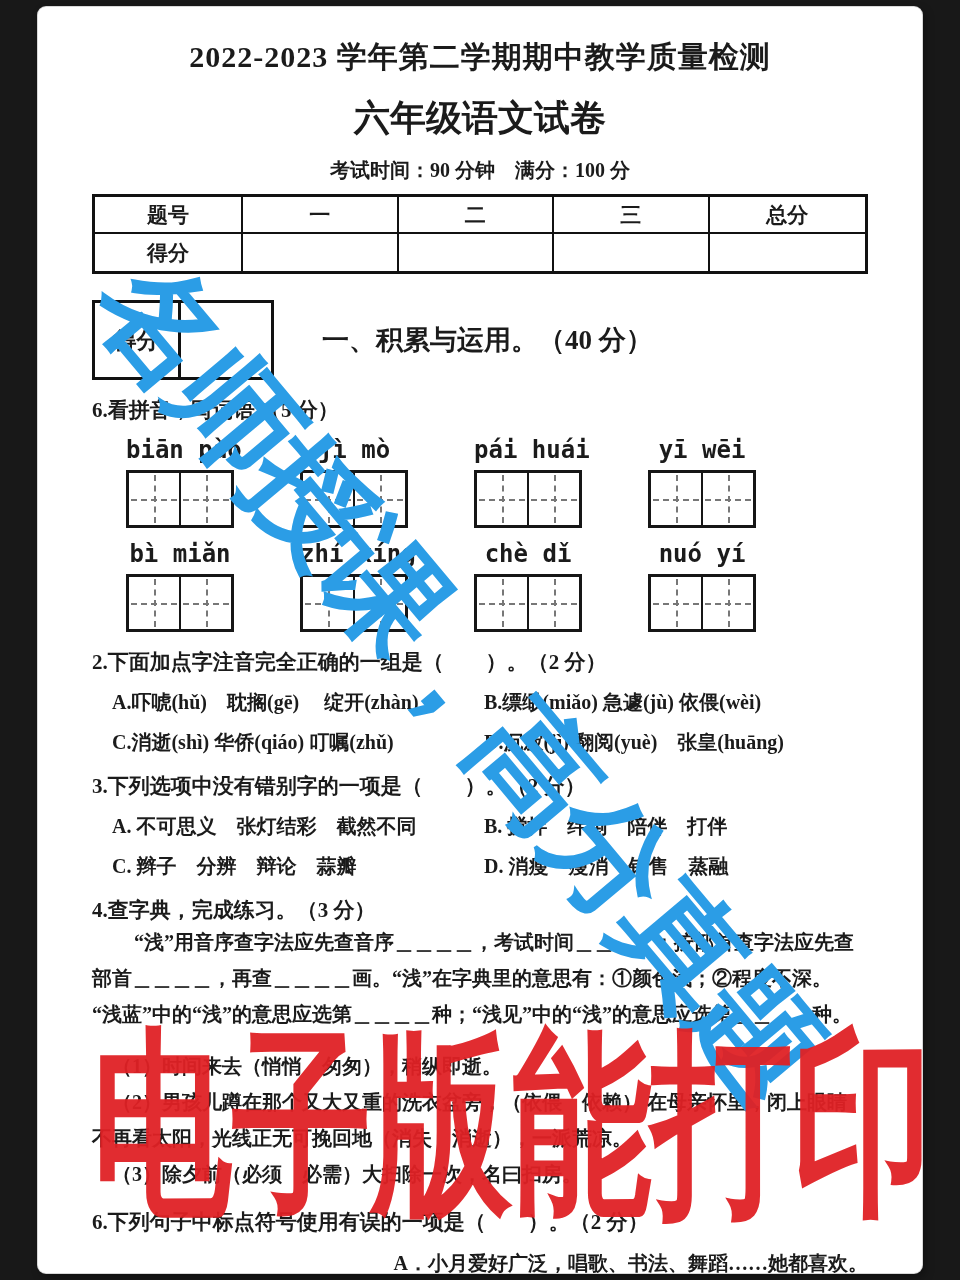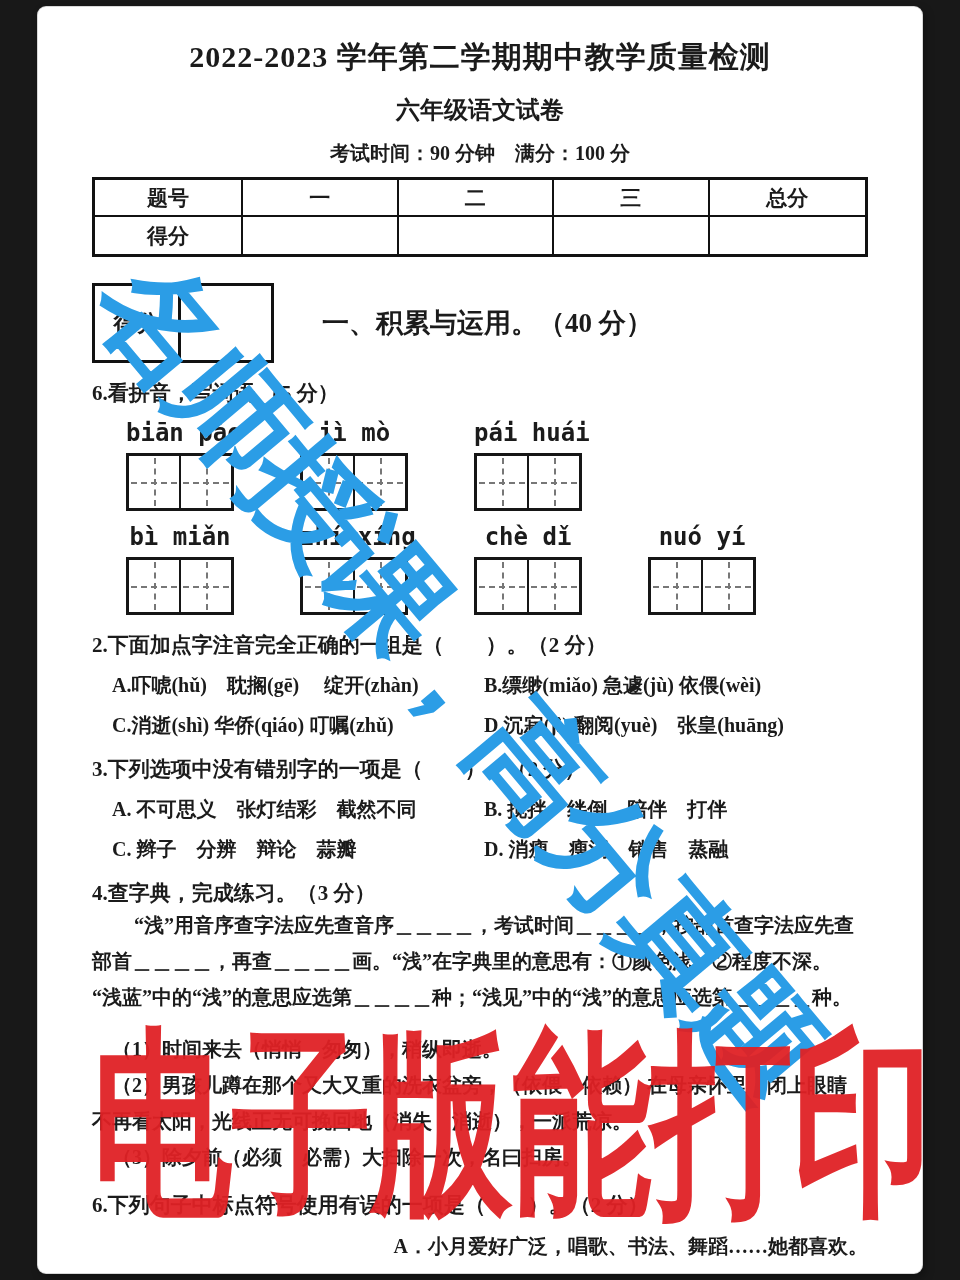--- a/index.html
+++ b/index.html
@@ -25,21 +25,21 @@
   .title {
     margin-top: 30px;
     text-align: center;
     font-size: 30px;
     font-weight: 700;
     letter-spacing: 1px;
   }
   .subtitle {
     margin-top: 16px;
     text-align: center;
-    font-size: 24px;
+    font-size: 36px;
     font-weight: 700;
   }
   .exam-info {
     margin-top: 14px;
     text-align: center;
     font-size: 20px;
     font-weight: 700;
   }
 
   
@@ -215,20 +215,27 @@
               <div class="wcell"></div>
             </div>
         </div>
         <div class="pin-group">
           <div class="pinyin">pái huái</div>
           <div class="wgrid">
               <div class="wcell"></div>
               <div class="wcell"></div>
             </div>
         </div>
+        <div class="pin-group">
+          <div class="pinyin">yī wēi</div>
+          <div class="wgrid">
+              <div class="wcell"></div>
+              <div class="wcell"></div>
+            </div>
+        </div>
       </div>
 
       <div class="pin-row">
         <div class="pin-group">
           <div class="pinyin">bì  miǎn</div>
           <div class="wgrid">
               <div class="wcell"></div>
               <div class="wcell"></div>
             </div>
         </div>

